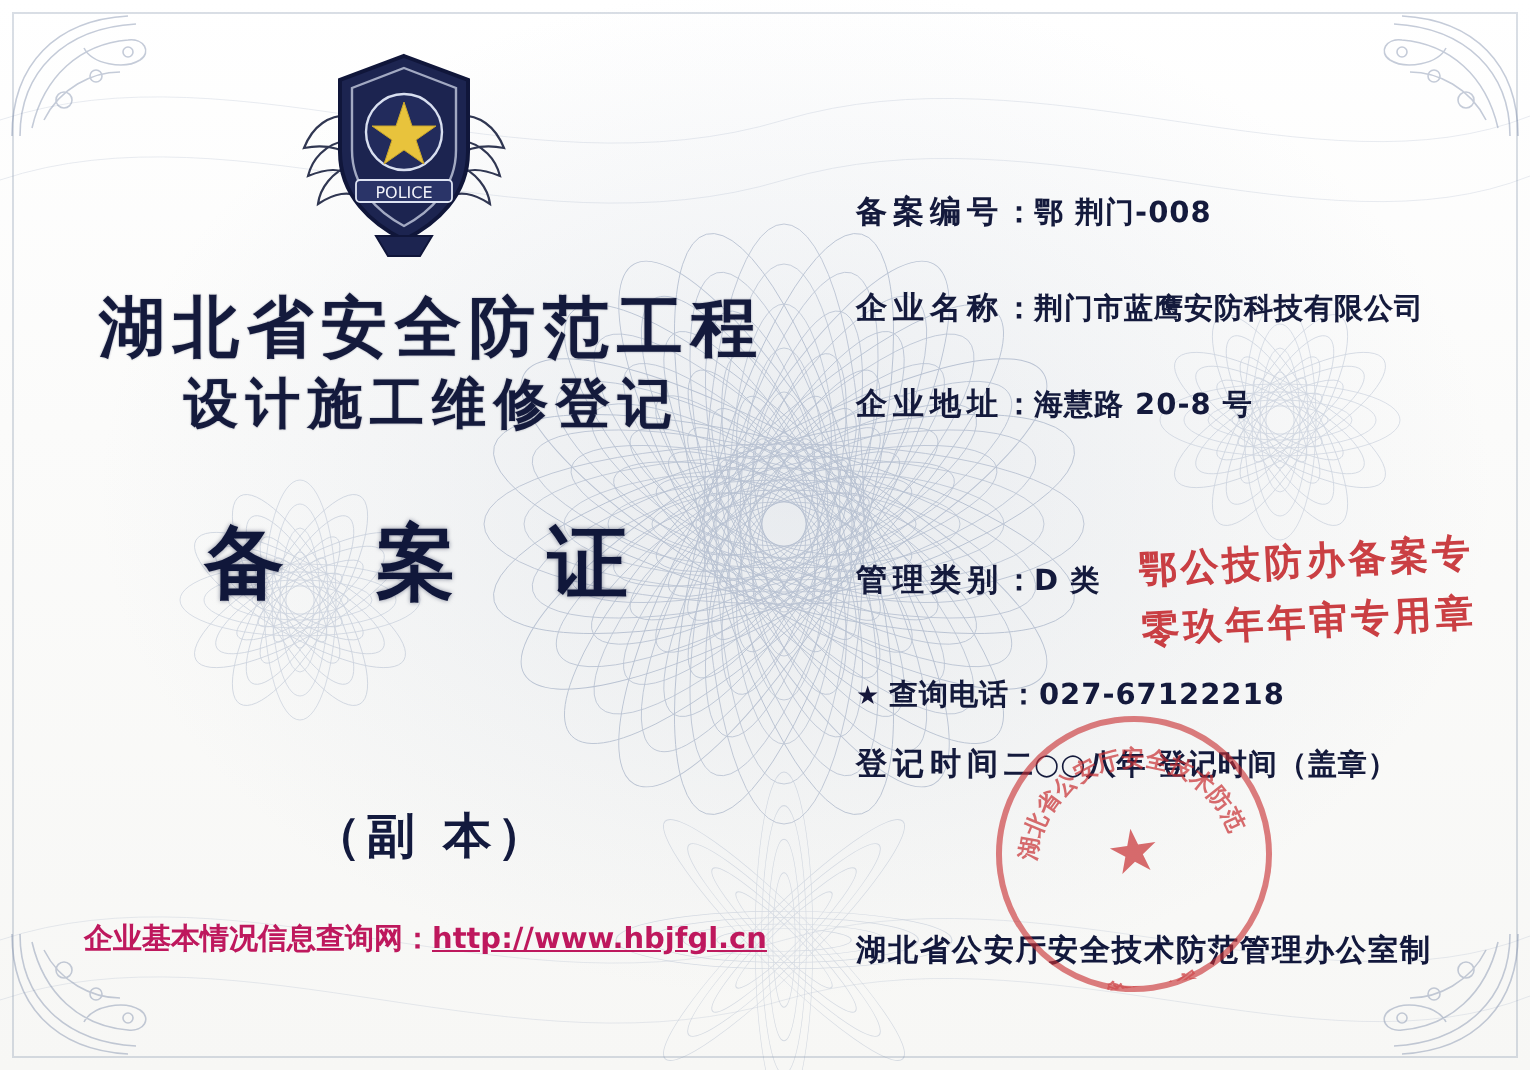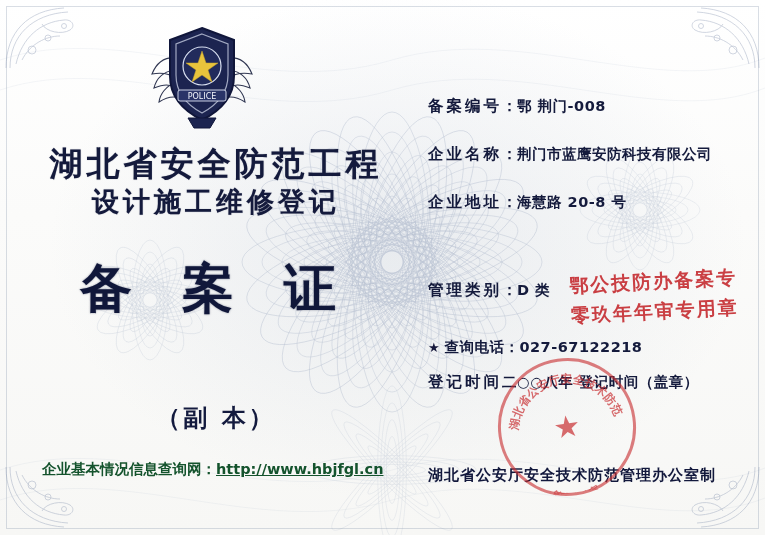--- a/index.html
+++ b/index.html
@@ -72,21 +72,21 @@
     text-shadow: 0 0 1px rgba(20,26,60,0.45);
   }
   .title-1 { top: 142px; font-size: 33px; }
   .title-2 { top: 184px; font-size: 27px; }
   .big-title {
     position: absolute;
     left: 0;
     top: 254px;
     width: 400px;
     text-align: center;
-    font-size: 52px;
+    font-size: 40px;
     font-weight: bold;
     letter-spacing: 16px;
     color: #10173a;
     text-shadow: 0 0 2px rgba(16,23,58,0.5);
   }
   .sub-title {
     position: absolute;
     left: 0;
     top: 402px;
     width: 400px;
@@ -96,21 +96,21 @@
     letter-spacing: 3px;
     color: #131a3e;
   }
   .footer-left {
     position: absolute;
     left: 26px;
     top: 460px;
     width: 360px;
     font-size: 14.5px;
     font-weight: bold;
-    color: #14532d;
+    color: #be185d;
     white-space: nowrap;
     letter-spacing: 0px;
   }
   .footer-left .url {
     text-decoration: underline;
     font-family: "DejaVu Sans", "Liberation Sans", sans-serif;
   }
 
   
   .right-col {

